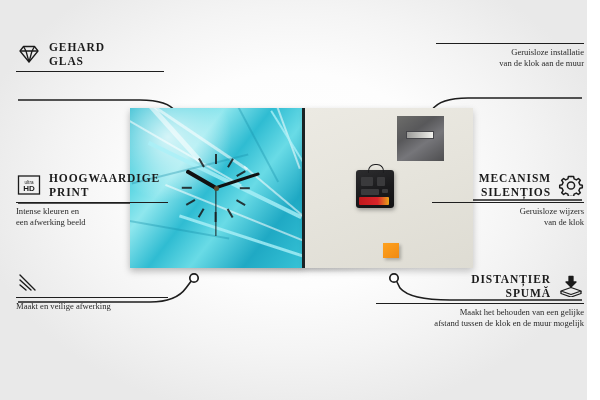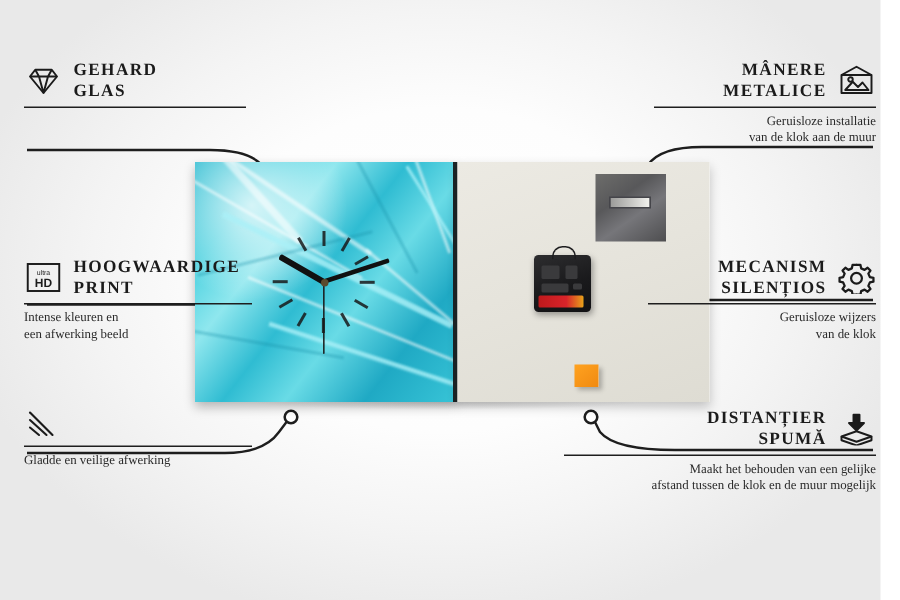--- a/index.html
+++ b/index.html
@@ -242,36 +242,24 @@
     <div class="head">
       <svg class="ico" viewBox="0 0 26 22">
         <g stroke="#1b1b1b" stroke-width="1.4" stroke-linecap="round">
           <path d="M4,3 L19,18"></path>
             <path d="M4,8 L15,18"></path>
             <path d="M4,13 L10,18"></path>
         </g>
       </svg>
     </div>
     <div class="rule"></div>
-    <div class="sub">Gladde en veilige afwerking</div>
+    <div class="sub">Maakt en veilige afwerking</div>
   </div>
 
   <div class="feat right" style="left:436px;top:40px;width:148px;">
-    <div class="head">
-      <svg class="ico" viewBox="0 0 26 22">
-        <g fill="none" stroke="#1b1b1b" stroke-width="1.3" stroke-linejoin="round">
-          <path d="M3,7 L23,7 L23,19 L3,19 Z"></path>
-          <path d="M3,7 L13,1.5 L23,7"></path>
-          <path d="M5.5,17 L10.5,11.5 L14,15 L17,12 L21,17 Z"></path>
-          <circle cx="9" cy="10" r="1.5"></circle>
-        </g>
-      </svg>
-      <div class="title">MÂNERE
-METALICE</div>
-    </div>
     <div class="rule"></div>
     <div class="sub">Geruisloze installatie
 van de klok aan de muur</div>
   </div>
 
   <div class="feat right" style="left:376px;top:272px;width:208px;">
     <div class="head">
       <svg class="ico" viewBox="0 0 26 22">
         <g fill="none" stroke="#1b1b1b" stroke-width="1.3" stroke-linejoin="round">
           <path d="M11,1.5 L15,1.5 L15,7 L18,7 L13,12 L8,7 L11,7 Z" fill="#1b1b1b"></path>

